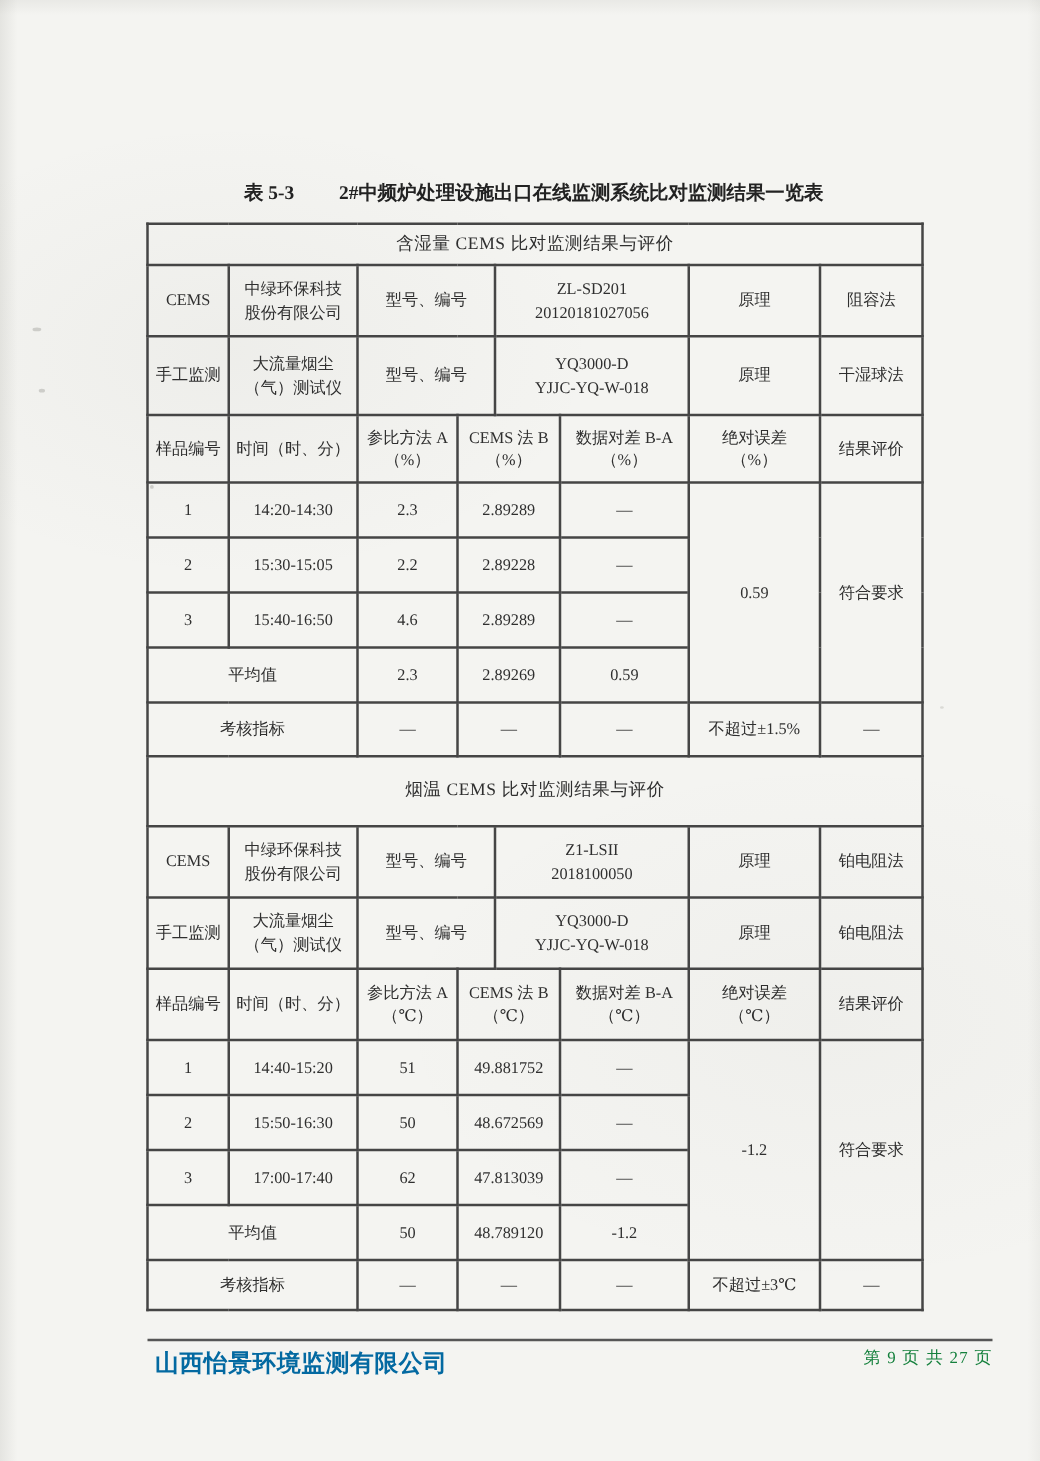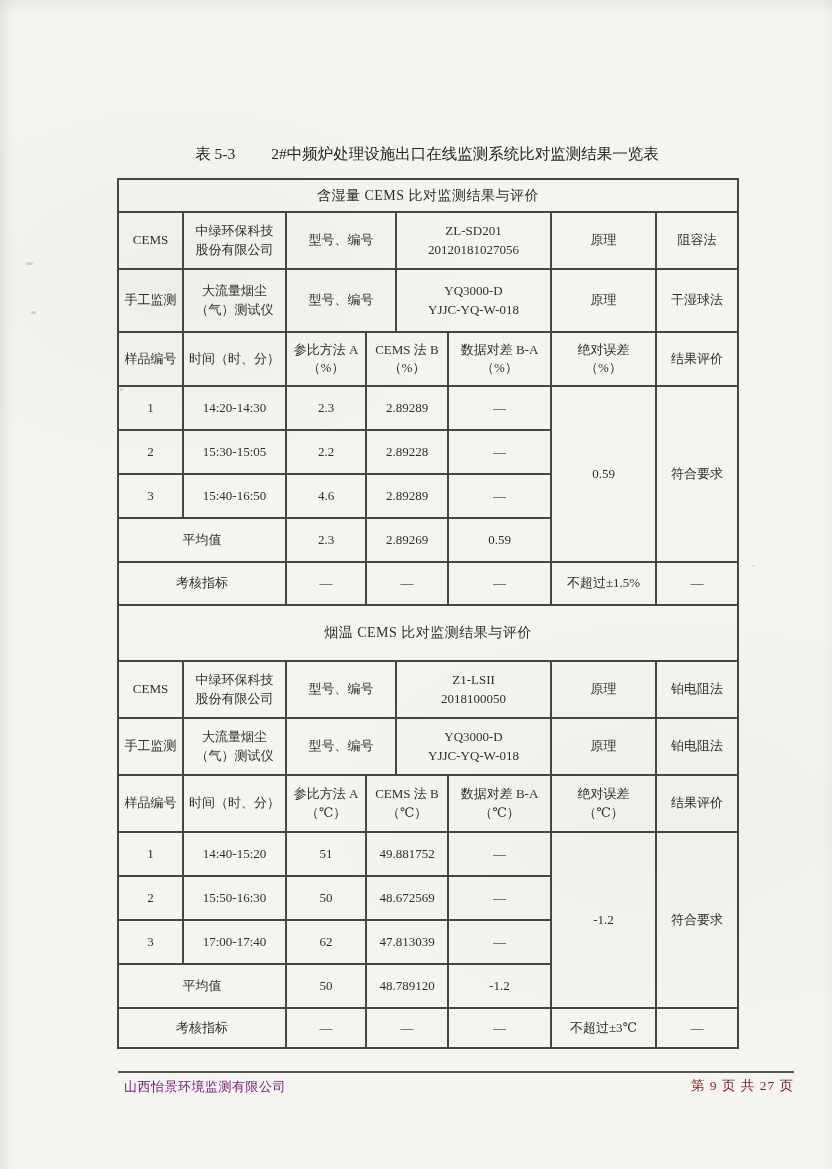--- a/index.html
+++ b/index.html
@@ -16,21 +16,21 @@
       #f4f4f1;
   }
   .page{position:absolute;inset:0;}
   .para{
     position:absolute;left:125px;top:91px;width:612px;
     font-size:17px;line-height:24.5px;text-align:justify;text-indent:32px;
     letter-spacing:0.4px;
   }
   .caption{
     position:absolute;left:117px;top:144px;width:620px;
-    text-align:center;font-weight:normal;font-size:15.5px;color:#222;
+    text-align:center;font-weight:bold;font-size:15.5px;color:#222;
   }
   .caption .cap-label{margin-right:36px;}
   table.cmp{
     position:absolute;left:117px;top:178px;width:620px;
     border-collapse:collapse;table-layout:fixed;
     font-size:13px;line-height:1.4;
   }
   table.cmp td{
     border:2px solid #454545;
     text-align:center;vertical-align:middle;
@@ -46,25 +46,26 @@
   tr.r-head2 td{height:53px;}
   tr.r-data td{height:40px;}
   tr.r-avg td{height:40px;}
   tr.r-assess1 td{height:39px;}
   tr.r-assess2 td{height:36px;}
   .footer-rule{
     position:absolute;left:118px;top:1071px;width:676px;height:0;
     border-top:2px solid #565656;
   }
   .footer-left{
-    position:absolute;left:124px;top:1078px;font-size:13px;color:#701a75;
+    position:absolute;left:124px;top:1078px;font-size:19px;color:#0369a1;
     letter-spacing:0.5px;
+    font-weight:bold;
   }
   .footer-right{
-    position:absolute;top:1077px;right:38px;font-size:13.5px;color:#7f1d1d;
+    position:absolute;top:1077px;right:38px;font-size:13.5px;color:#15803d;
     letter-spacing:1px;
     text-align:right;
   }
   .speck{position:absolute;background:#8a8a84;border-radius:50%;opacity:0.35;}
   .speck.s1{left:26px;top:262px;width:7px;height:3px;}
   .speck.s2{left:31px;top:311px;width:5px;height:3px;}
   .speck.s3{left:120px;top:388px;width:3px;height:3px;}
   .speck.s4{left:752px;top:565px;width:3px;height:2px;opacity:0.25;}
 </style>
 </head>

